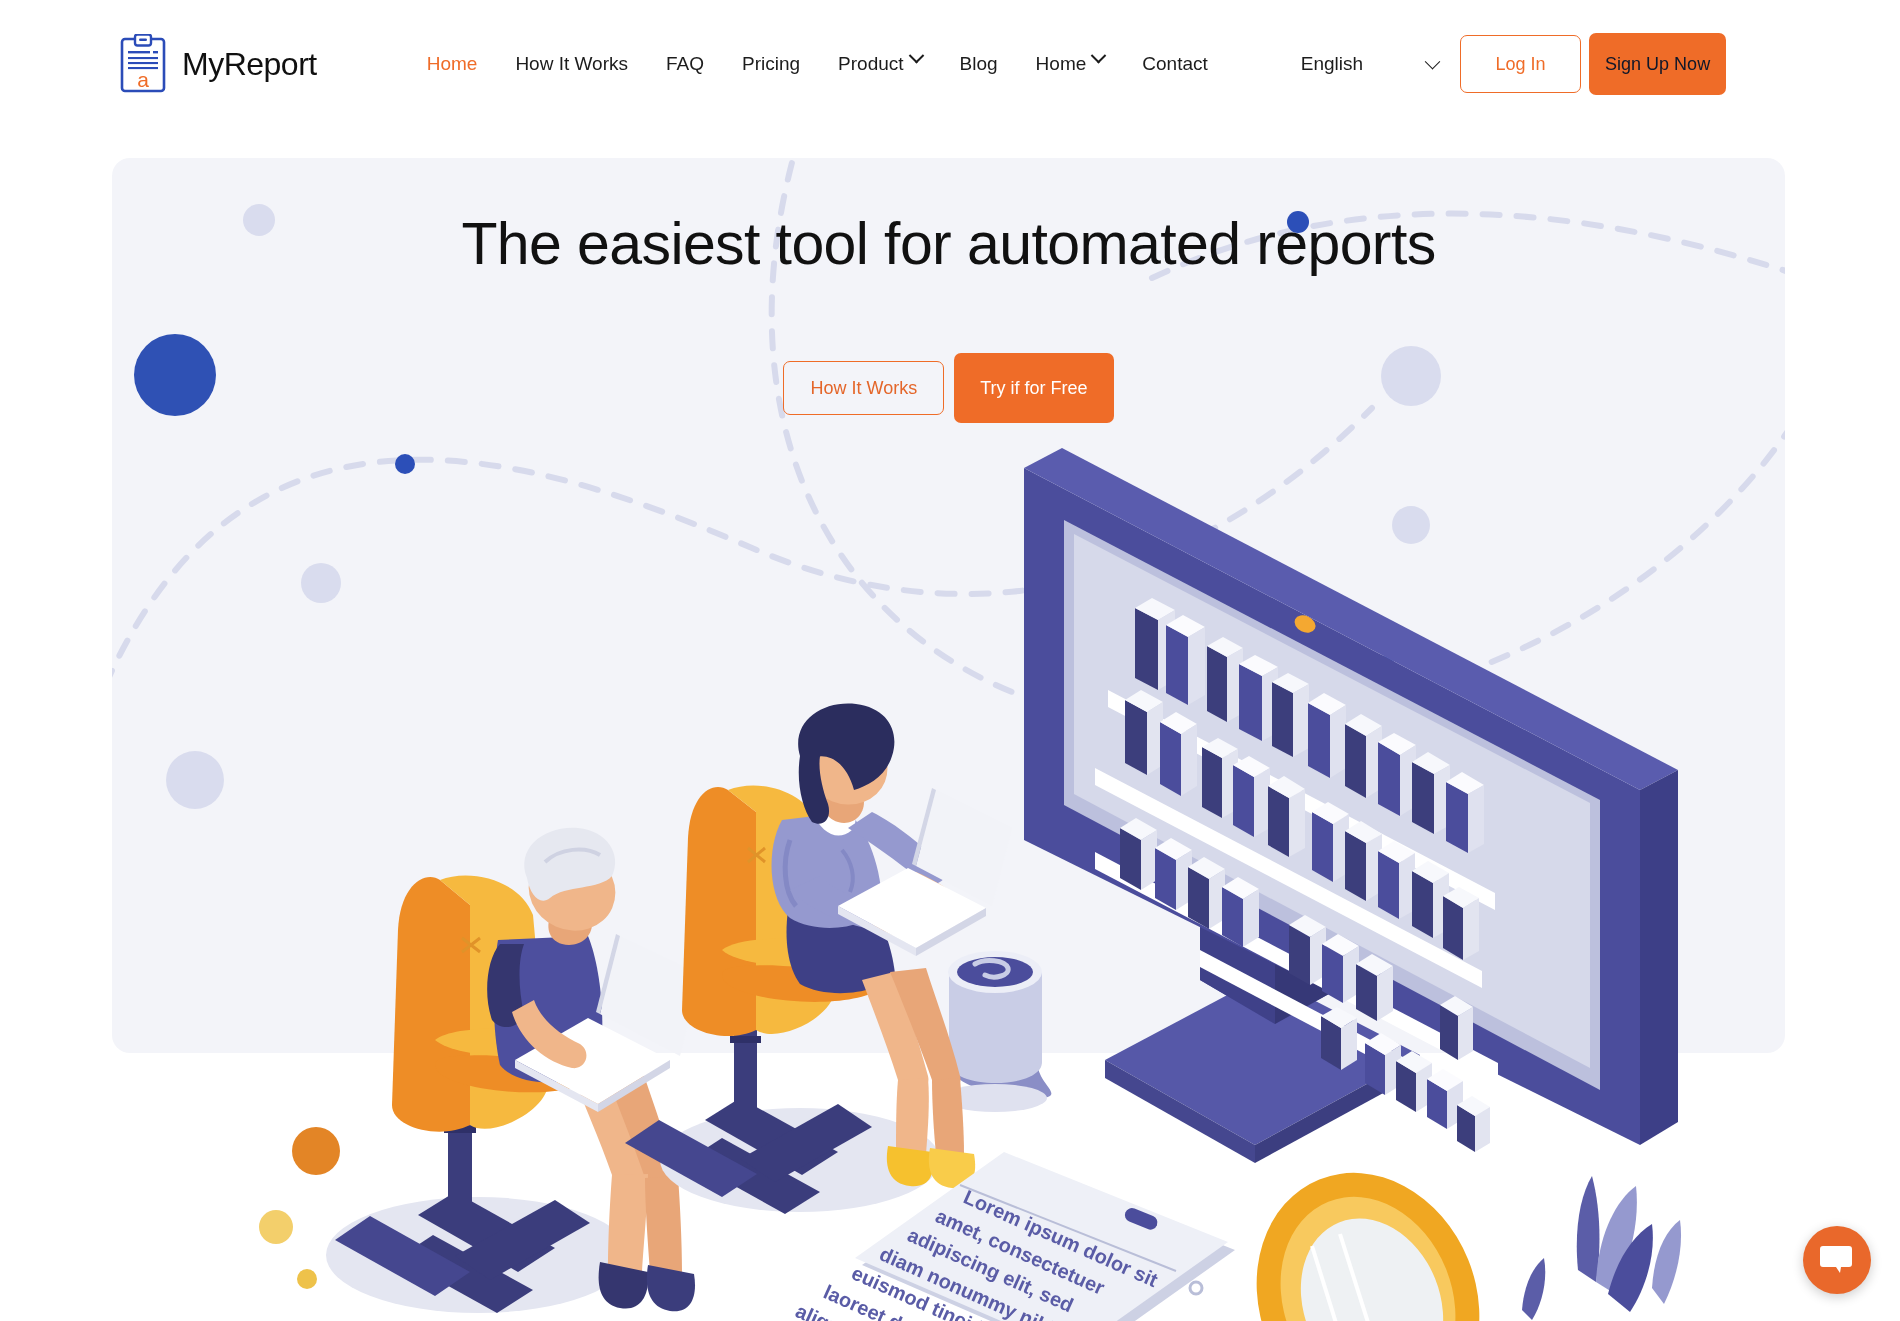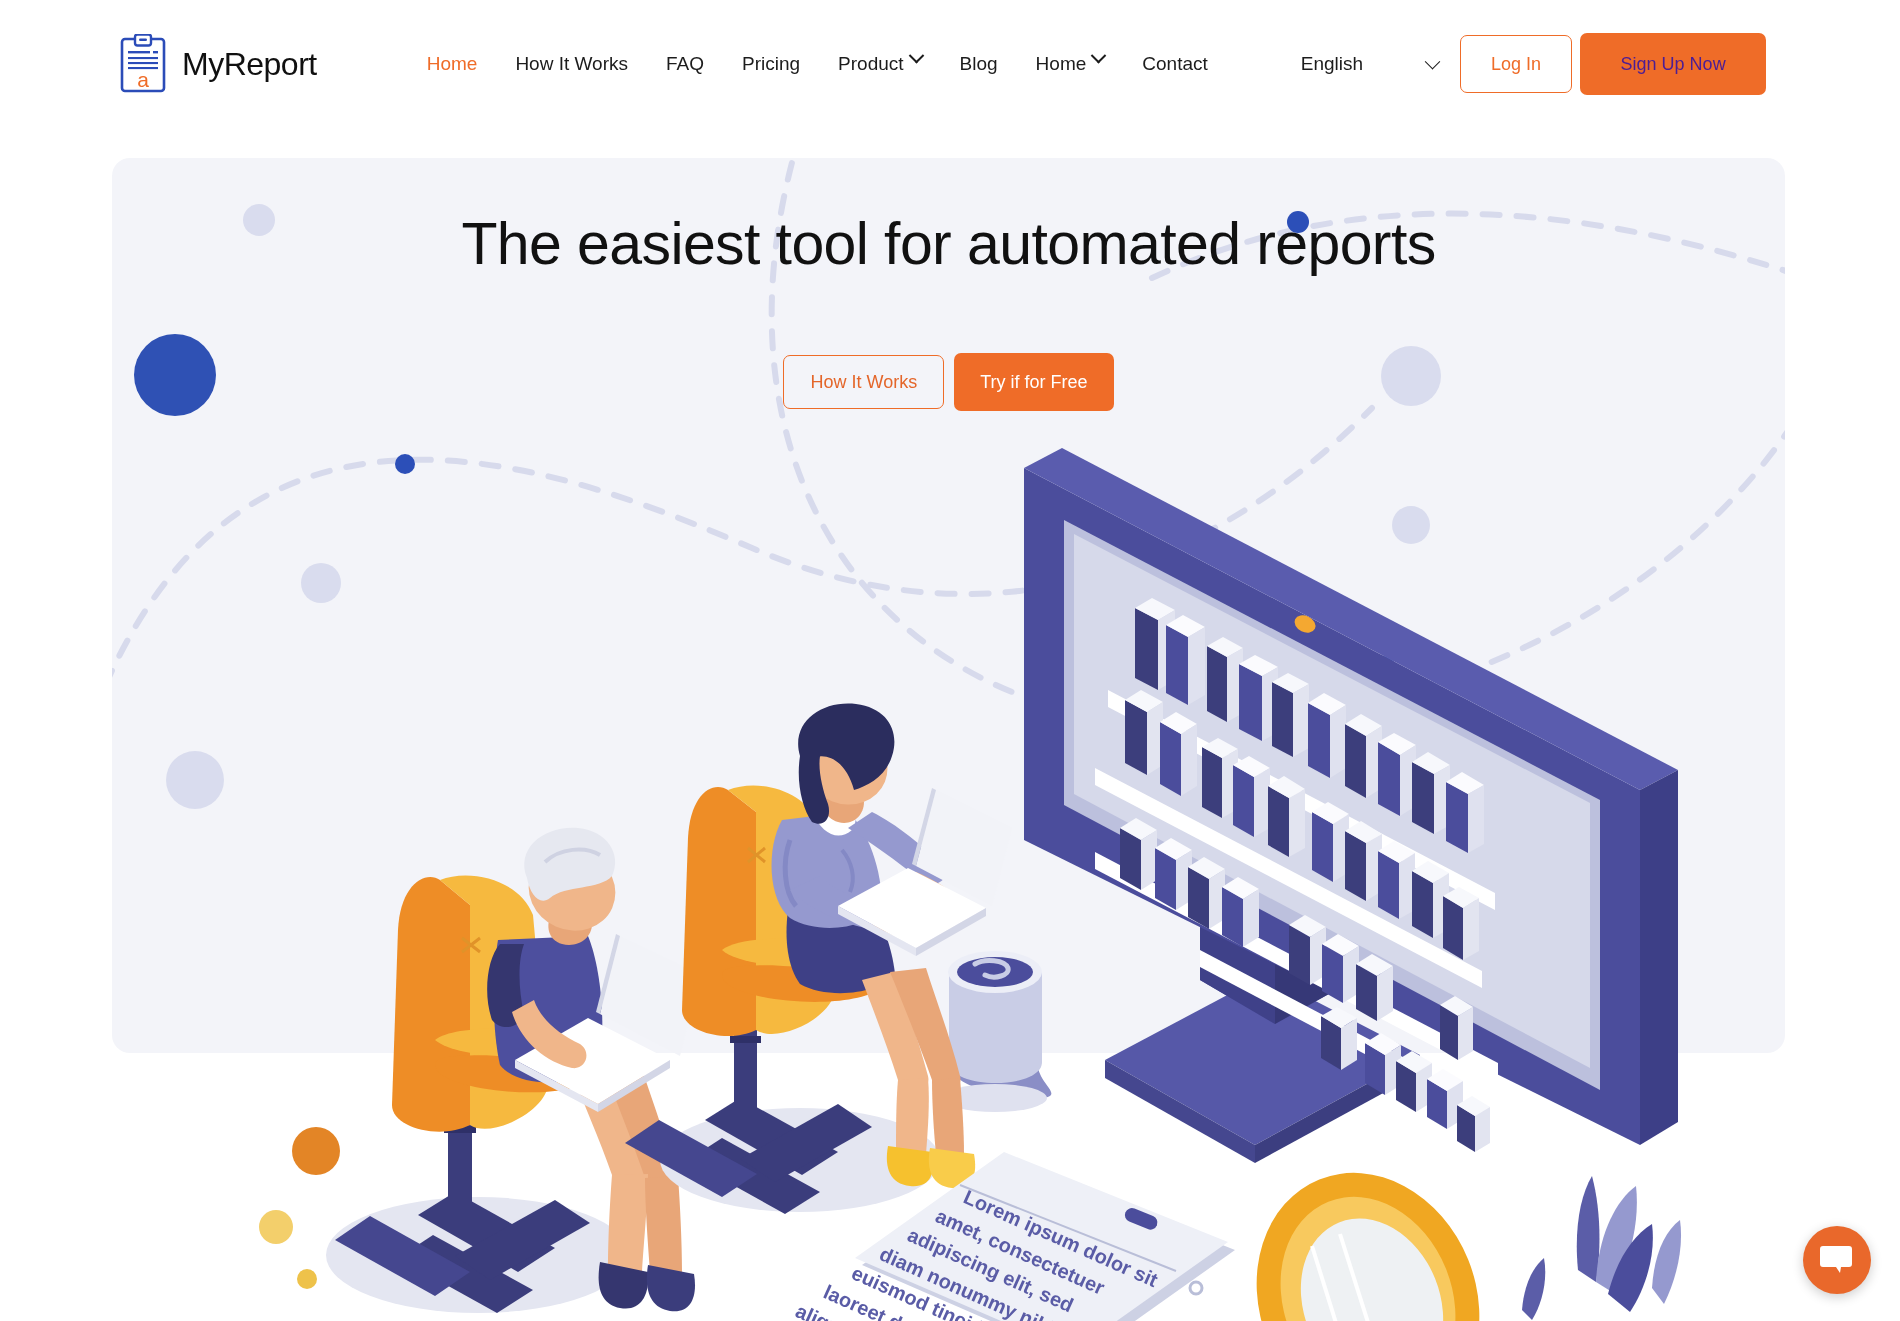--- a/index.html
+++ b/index.html
@@ -49,32 +49,32 @@
 
   .lang {
     display: flex; align-items: center; gap: 64px;
     margin-left: 74px; font-size: 19px; color: #1c1c1c;
     cursor: pointer;
   }
   .lang .chev { border-width: 1.8px; }
 
   .btn-login {
     margin-left: 22px;
-    width: 112px; height: 58px;
+    width: 121px; height: 58px;
     border: 1.6px solid #ef6c28; border-radius: 7px;
     background: #ffffff; color: #ef6c28;
     font-size: 18px; font-family: inherit;
     display: flex; align-items: center; justify-content: center;
     cursor: pointer;
   }
   .btn-signup {
     margin-left: 8px;
-    width: 186px; height: 62px;
+    width: 137px; height: 62px;
     border: none; border-radius: 7px;
-    background: #ef6c28; color: #4c1d95;
+    background: #ef6c28; color: #0f172a;
     font-size: 18px; font-family: inherit;
     display: flex; align-items: center; justify-content: center;
     cursor: pointer;
   }
 
   
   .hero {
     position: absolute;
     left: 112px; top: 158px;
     width: 1673px; height: 895px;
@@ -99,21 +99,21 @@
   }
   .cta-outline {
     height: 54px; padding: 0 26px;
     border: 1.5px solid #ef6c28; border-radius: 7px;
     background: transparent; color: #e4662a;
     font-size: 18px; font-family: inherit;
     display: flex; align-items: center; justify-content: center;
     cursor: pointer; white-space: nowrap;
   }
   .cta-solid {
-    height: 58px; padding: 0 26px;
+    height: 70px; padding: 0 26px;
     border: none; border-radius: 7px;
     background: #ef6c28; color: #ffffff;
     font-size: 18px; font-family: inherit;
     display: flex; align-items: center; justify-content: center;
     cursor: pointer; white-space: nowrap;
   }
 
   
   .illus {
     position: absolute; left: 0; top: 0;

